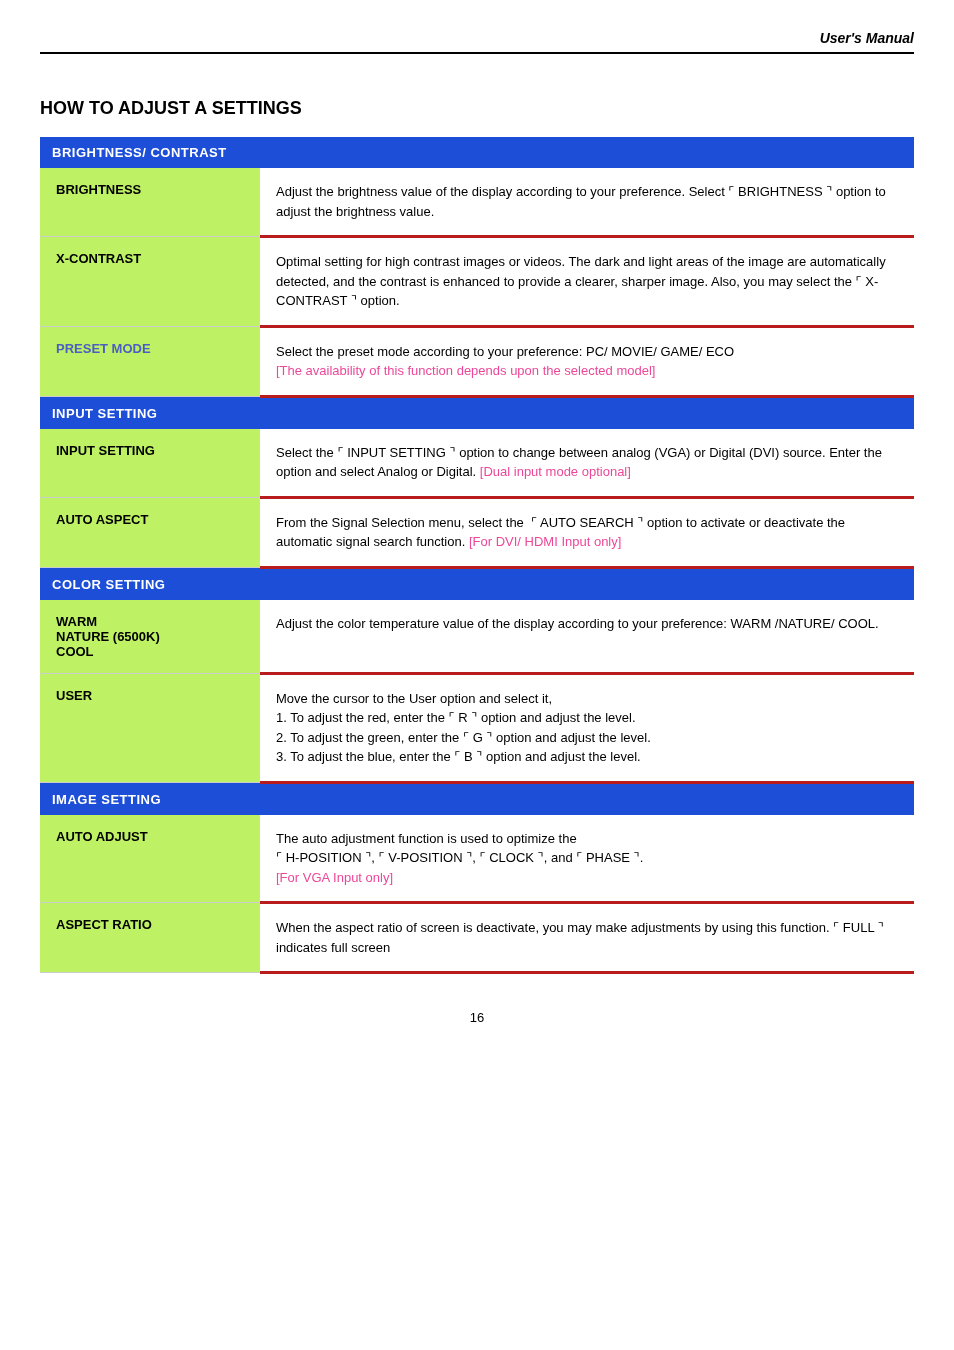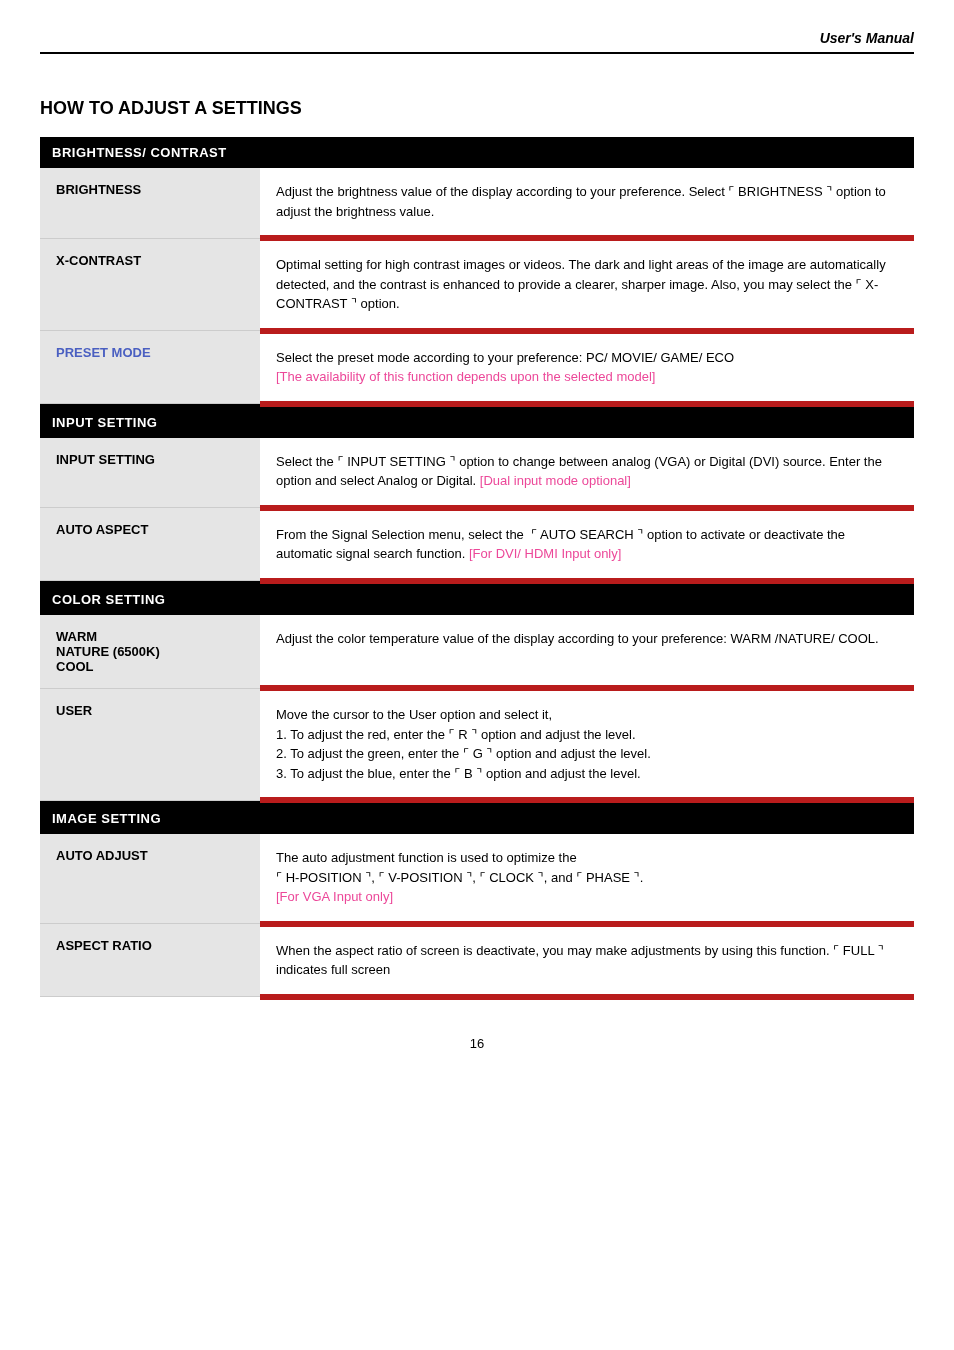--- a/index.html
+++ b/index.html
@@ -29,46 +29,46 @@
       font-weight: bold;
       margin-bottom: 18px;
       margin-top: 44px;
     }
     table {
       width: 100%;
       border-collapse: collapse;
       margin-bottom: 30px;
     }
     .group-header td {
-      background-color: #000000;
+      background-color: #1d4ed8;
       color: #fff;
       font-size: 13px;
       font-weight: bold;
       padding: 8px 12px;
       letter-spacing: 0.5px;
     }
     .row-label {
-      background-color: #e5e5e5;
+      background-color: #bef264;
       width: 220px;
       padding: 14px 16px;
       font-weight: bold;
       font-size: 13px;
       vertical-align: top;
       border-bottom: 1px solid #ccc;
     }
     .row-label.blue {
       color: #4a5fc1;
       margin-left: 42px;
     }
     .row-desc {
       padding: 14px 16px;
       font-size: 13px;
       vertical-align: top;
       line-height: 1.5;
-      border-bottom: 6px solid #b91c1c;
+      border-bottom: 3px solid #b91c1c;
     }
     .row-desc .blue-text {
       color: #ec4899;
     }
     .page-number {
       text-align: center;
       margin-top: 36px;
       font-size: 13px;
     }
   </style>

